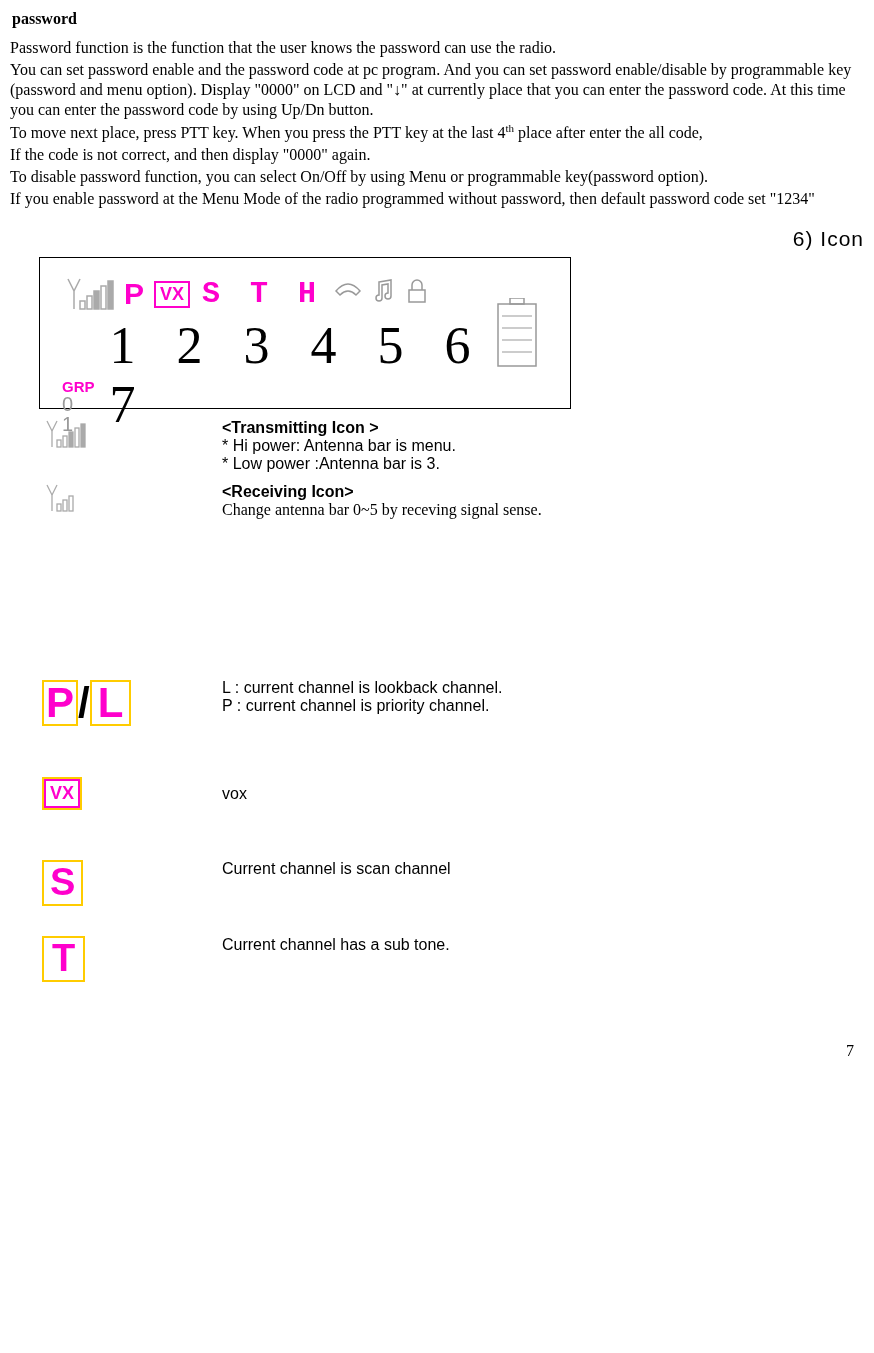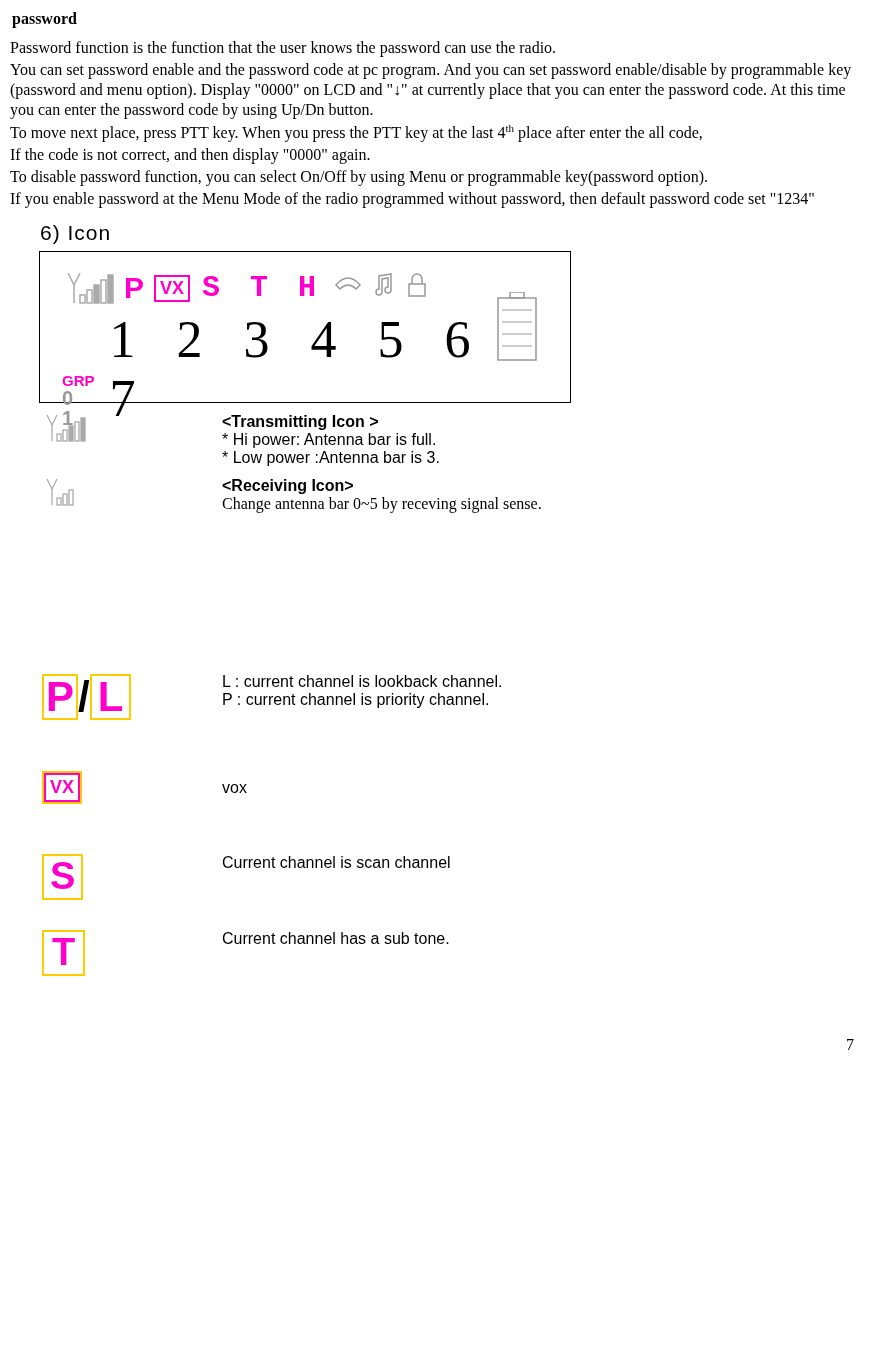--- a/index.html
+++ b/index.html
@@ -19,23 +19,24 @@
   .para {
     margin-bottom: 2px;
     line-height: 1.25;
   }
   sup {
     font-size: 11px;
   }
   .section-head {
     font-family: Arial, sans-serif;
     font-size: 21px;
-    margin-top: 12px;
+    margin-top: 18px;
     margin-left: 30px;
     letter-spacing: 1px;
+    text-align: right;
   }
   .lcd-box {
     border: 1.5px solid black;
     width: 530px;
     height: 150px;
     margin-left: 29px;
     margin-top: 6px;
     position: relative;
     background: white;
   }
@@ -99,21 +100,21 @@
   .grp-box {
     font-family: Arial, sans-serif;
     color: #ff00cc;
     font-weight: bold;
     font-size: 15px;
     line-height: 1;
     margin-right: 8px;
   }
   .grp-sub {
     color: #999;
-    font-weight: bold;
+    font-weight: normal;
     font-size: 20px;
     letter-spacing: 4px;
   }
   .big-digits {
     font-family: Liberation Serif, serif;
     font-size: 52px;
     letter-spacing: 14px;
     color: black;
   }
   .icon-row {
@@ -289,21 +290,21 @@
           <rect x="21" y="17" width="4" height="11"></rect>
           <rect x="27" y="13" width="4" height="15" fill="#aaa"></rect>
           <rect x="33" y="9" width="4" height="19"></rect>
           <rect x="39" y="5" width="4" height="23" fill="#aaa"></rect>
         </g>
       </svg>
     </span>
   </div>
   <div class="icon-text">
     <div class="bold-arial">&lt;Transmitting Icon &gt;</div>
-    <div class="arial">* Hi power: Antenna bar is full.</div>
+    <div class="arial">* Hi power: Antenna bar is menu.</div>
     <div class="arial">* Low power :Antenna bar is 3.</div>
   </div>
 </div>
 
 <div class="icon-row">
   <div class="icon-cell">
     <span class="small-antenna">
       <svg viewBox="0 0 48 30">
         <g stroke="#aaa" stroke-width="1.3" fill="none">
           <line x1="5" y1="2" x2="10" y2="12"></line>

